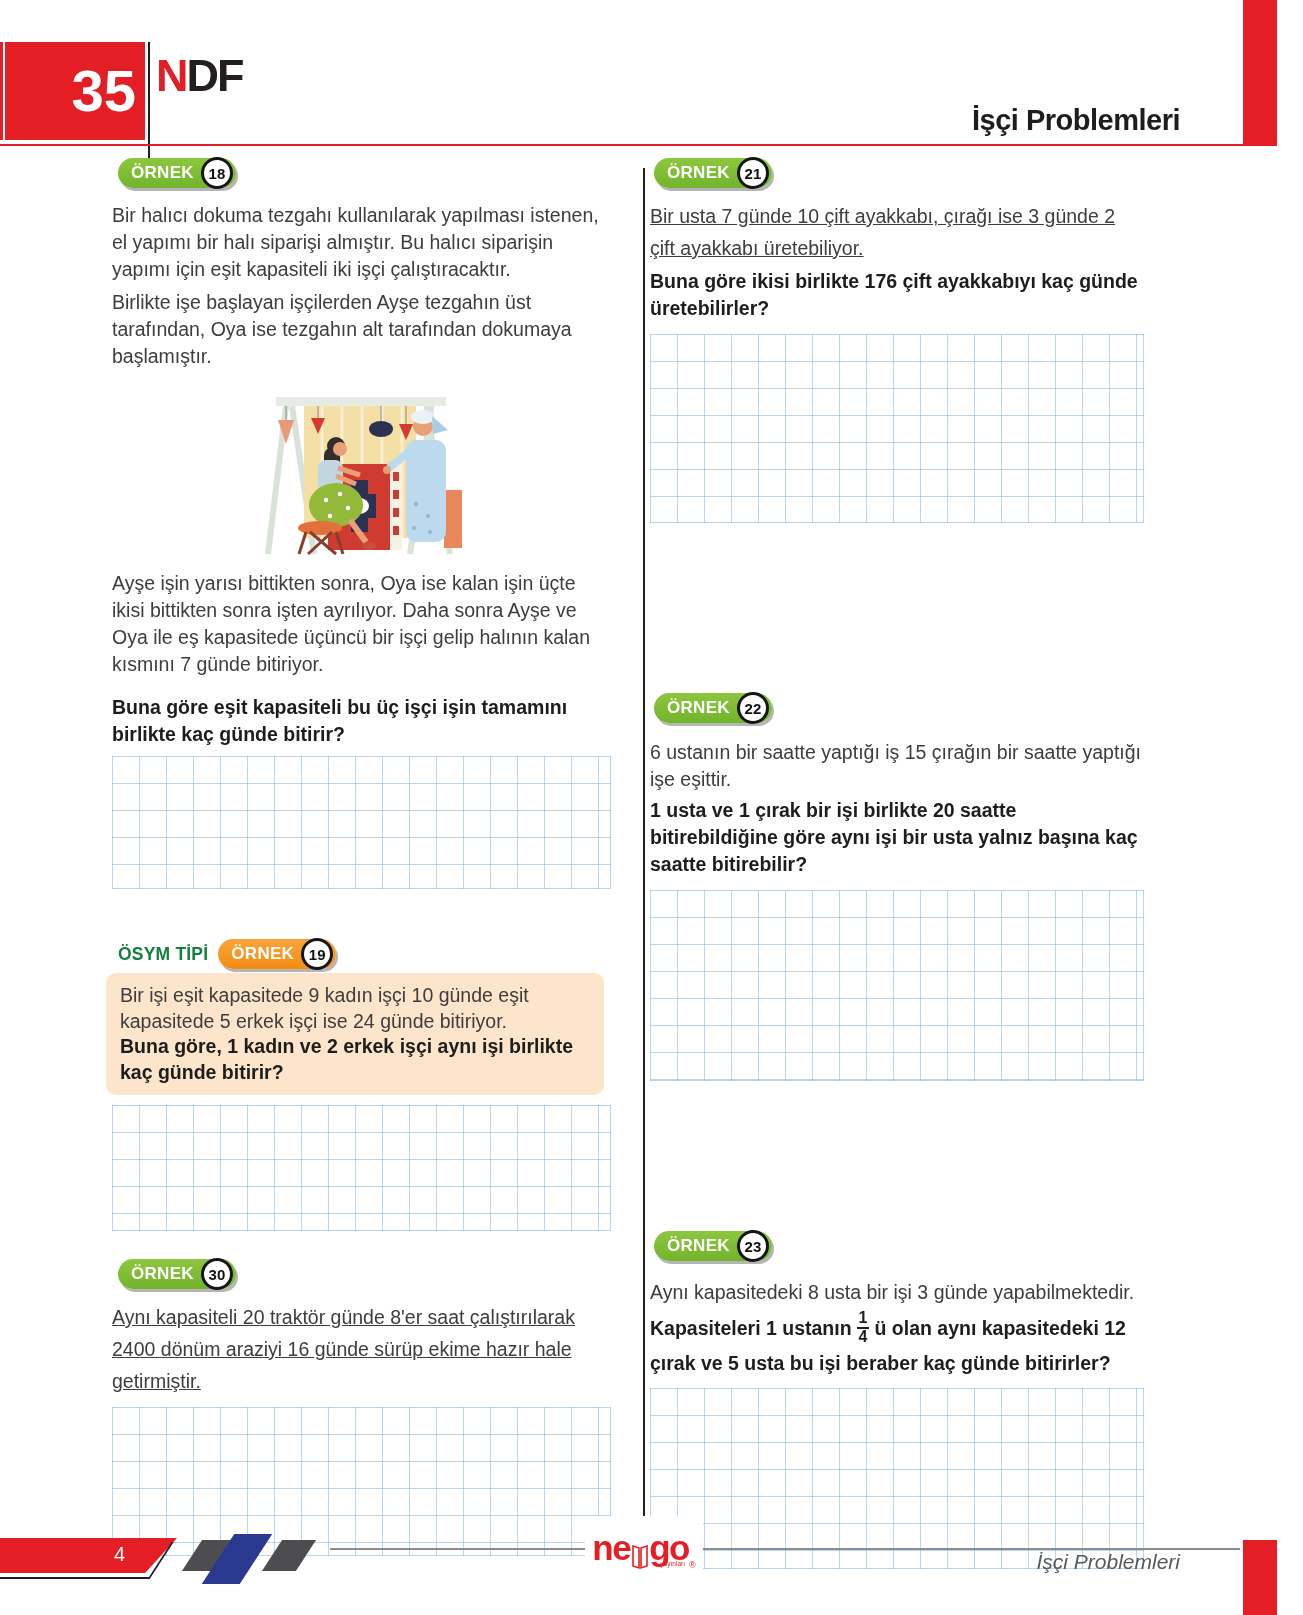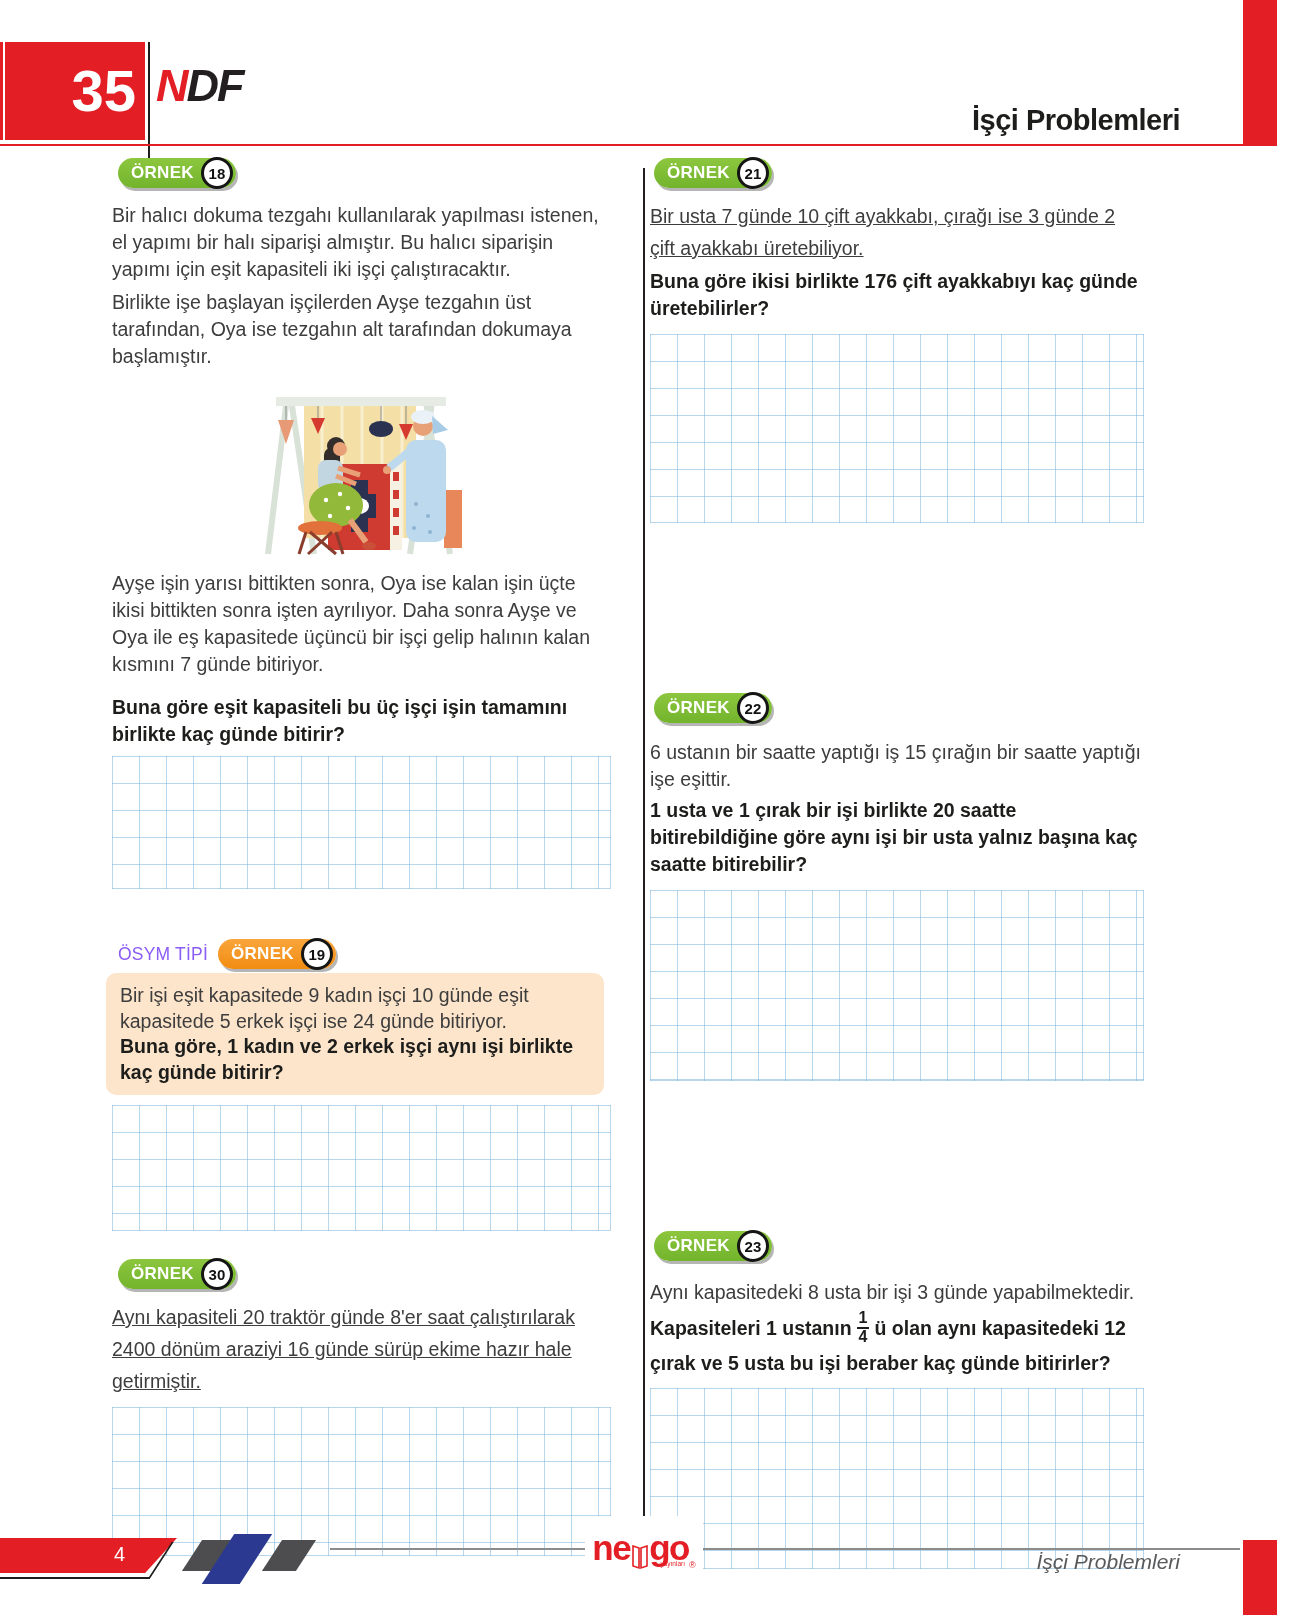--- a/index.html
+++ b/index.html
@@ -7,21 +7,21 @@
     width:1303px;height:1615px;position:relative;background:#ffffff;
     font-family:"Liberation Sans", sans-serif;color:#3d3d3d;overflow:hidden;
   }
   p{margin:0;}
   
   .lesson-box{position:absolute;left:0;top:42px;width:145px;height:98px;background:#e31e24;}
   .lesson-box .inner-line{position:absolute;left:3px;top:0;bottom:0;width:2px;background:#fff;}
   .lesson-num{position:absolute;right:9px;top:0;height:98px;line-height:98px;
     font-size:58px;font-weight:bold;color:#fff;}
   .header-vline{position:absolute;left:148px;top:42px;width:2px;height:142px;background:#1d1d1b;}
-  .brand{position:absolute;left:156px;top:60px;font-size:45px;font-weight:bold;letter-spacing:-2px;font-style:italic;}
+  .brand{position:absolute;left:156px;top:50px;font-size:45px;font-weight:bold;letter-spacing:-2px;}
   .brand .n{color:#e31e24;}
   .brand .df{color:#231f20;}
   .page-title{position:absolute;right:123px;top:104px;font-size:29px;font-weight:bold;
     color:#1d1d1b;letter-spacing:-0.5px;}
   .header-redline{position:absolute;left:0;top:144px;width:1277px;height:2px;background:#e31e24;}
   .top-right-bar{position:absolute;left:1243px;top:0;width:34px;height:144px;background:#e31e24;}
   .col-divider{position:absolute;left:643px;top:168px;width:2px;height:1352px;background:#231f20;}
   
   .col-left{position:absolute;left:112px;top:158px;width:498px;}
   .col-right{position:absolute;left:650px;top:158px;width:493px;}
@@ -31,21 +31,21 @@
   
   .badge-row{display:flex;align-items:center;}
   .badge{display:inline-flex;align-items:center;height:30px;border-radius:16px;
     padding:0 3px 0 13px;box-shadow:2px 3px 0 rgba(120,120,120,0.55);}
   .badge.green{background:linear-gradient(#8dc63f,#72b42c);}
   .badge.orange{background:linear-gradient(#f9a53c,#f28c12);}
   .badge-label{color:#fff;font-weight:bold;font-size:17px;letter-spacing:0.3px;margin-right:7px;}
   .badge-num{width:26px;height:26px;border-radius:50%;background:#fff;border:3px solid #151515;
     display:flex;align-items:center;justify-content:center;
     font-size:15px;font-weight:bold;color:#111;box-sizing:content-box;}
-  .osym-tag{color:#8b5cf6;font-weight:normal;font-size:17.5px;margin-right:10px;letter-spacing:0.2px;}
+  .osym-tag{color:#15803d;font-weight:bold;font-size:17.5px;margin-right:10px;letter-spacing:0.2px;}
   
   .grid{width:100%;
     background-image:
       linear-gradient(to right, rgba(125,182,222,0.55) 1px, transparent 1px),
       linear-gradient(to bottom, rgba(125,182,222,0.55) 1px, transparent 1px);
     background-size:27px 27px;
     border-right:1px solid rgba(125,182,222,0.55);
     border-bottom:1px solid rgba(125,182,222,0.55);}
   
   .peach-box{background:#fce5cb;border-radius:10px;padding:10px 14px;margin-left:-6px;width:498px;box-sizing:border-box;}

